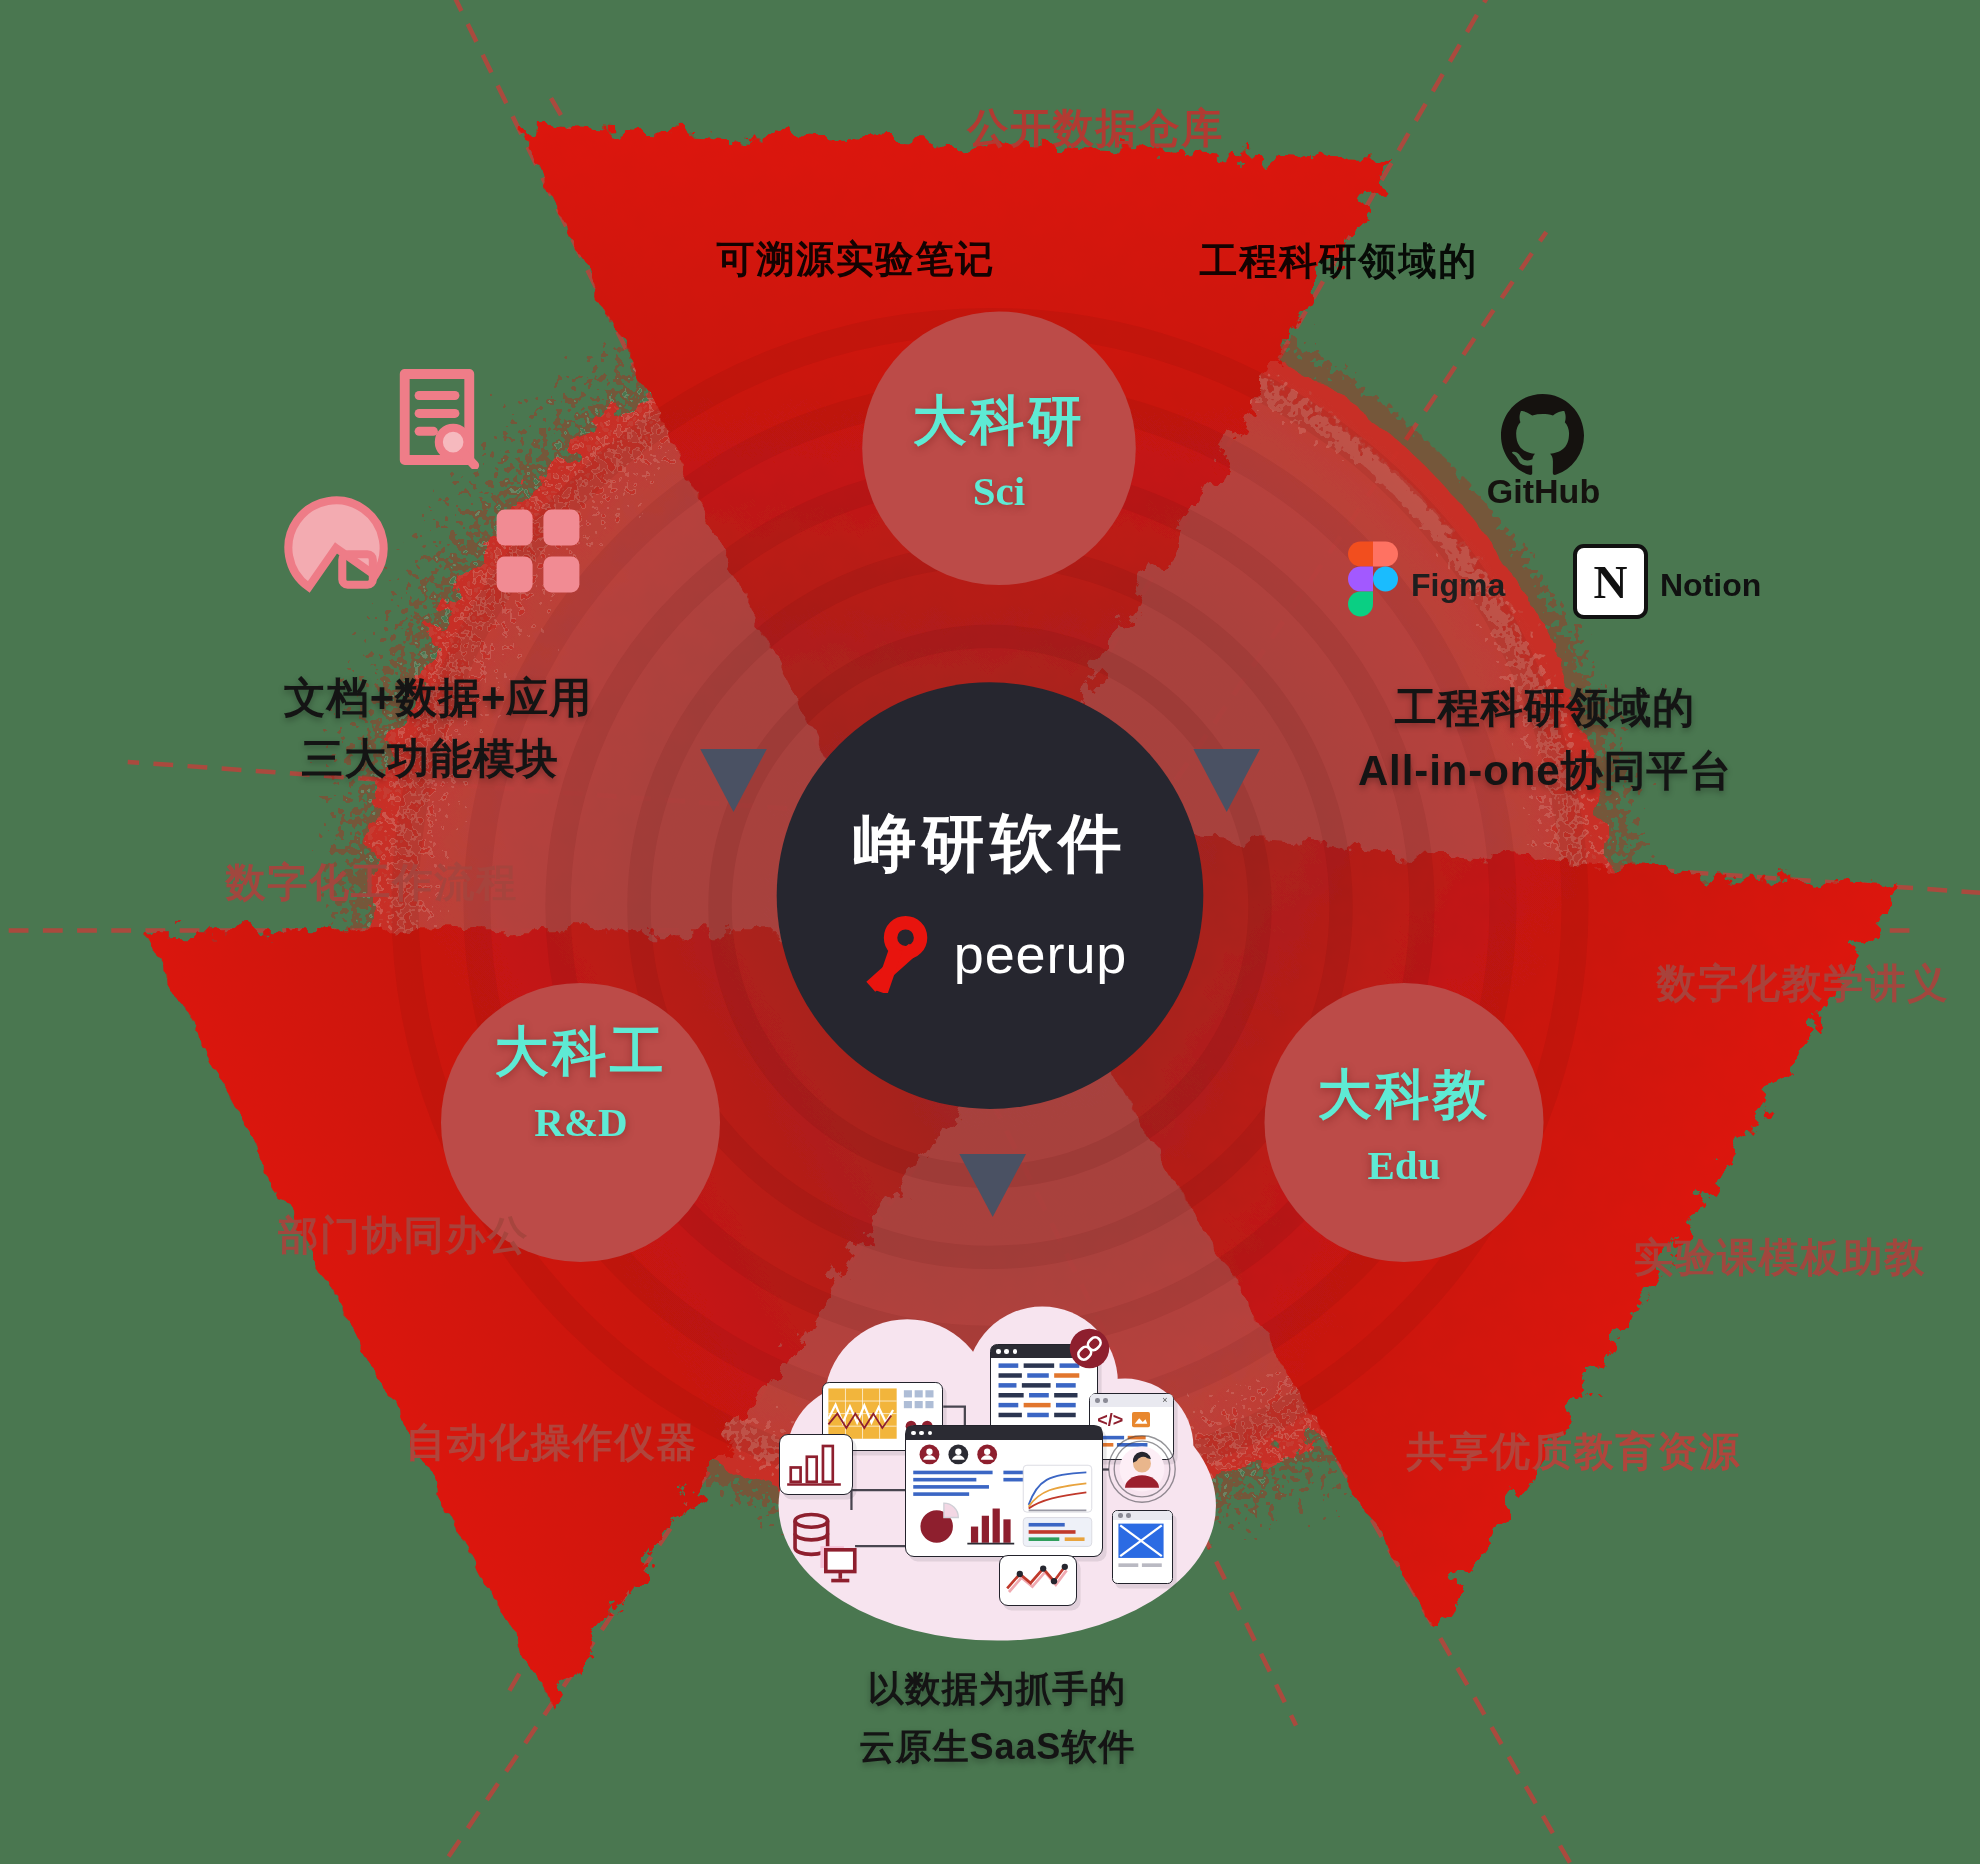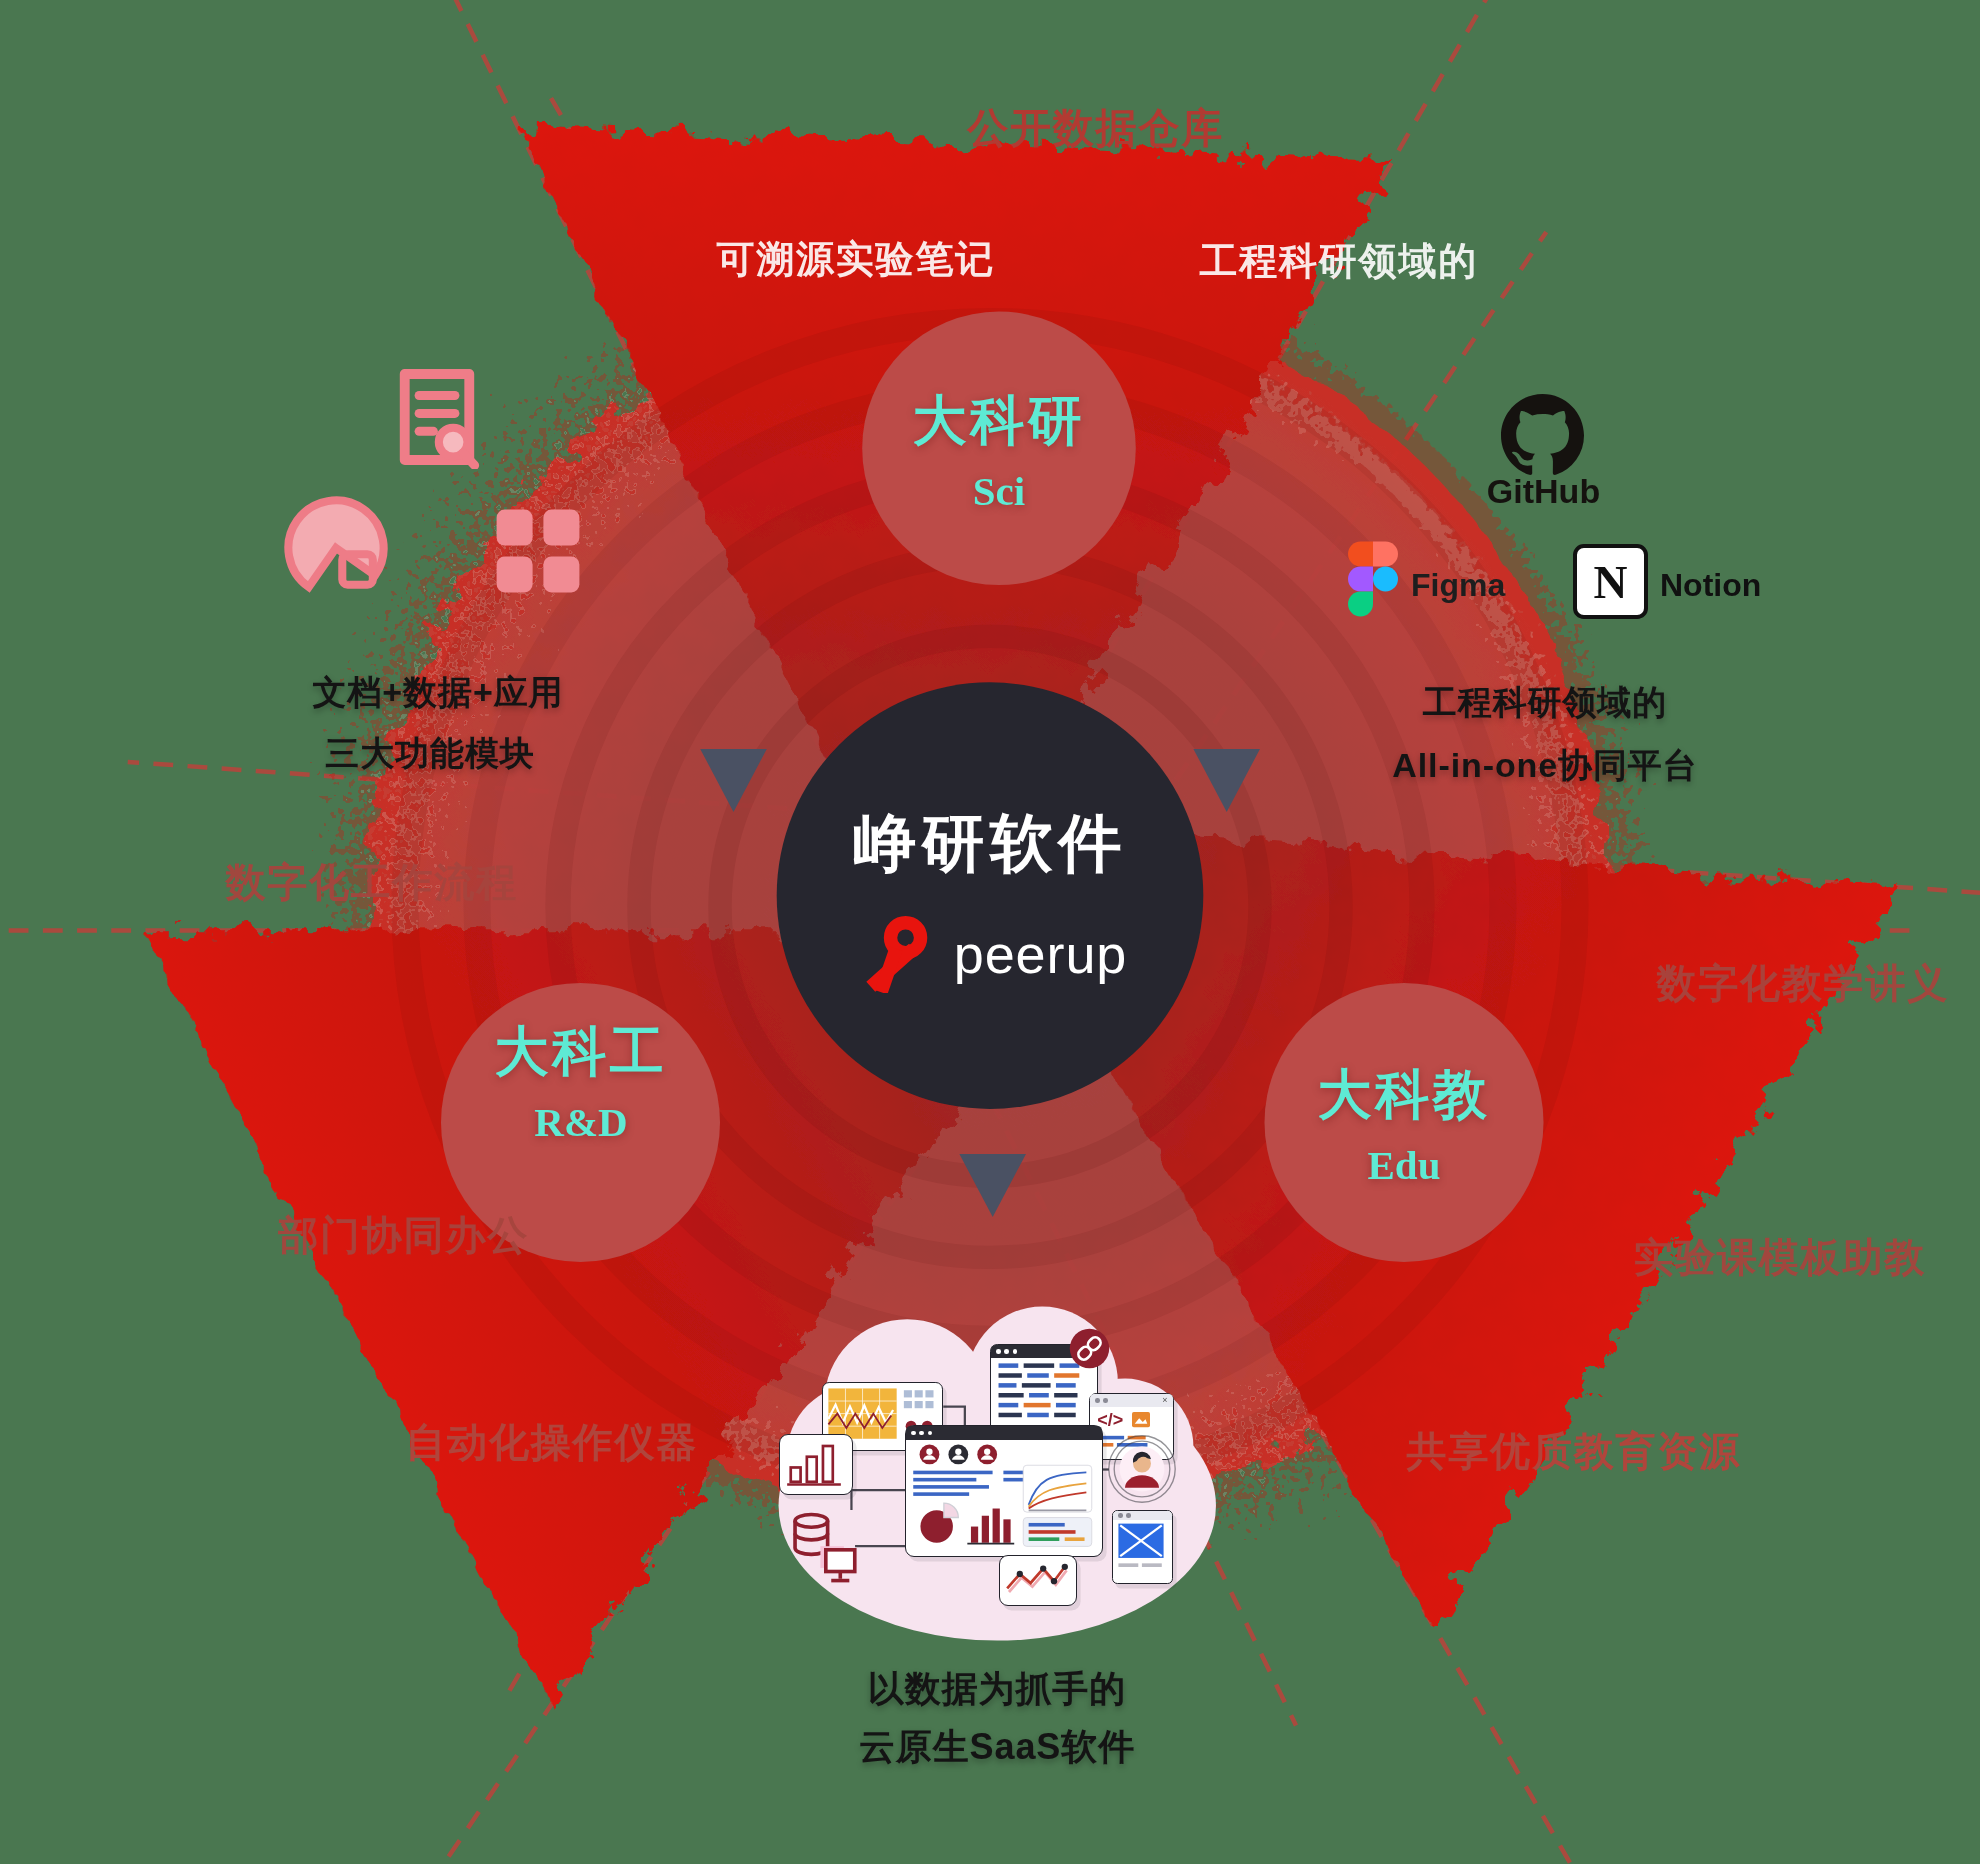--- a/index.html
+++ b/index.html
@@ -6,27 +6,27 @@
   body{width:1980px;height:1865px;overflow:hidden;position:relative;
        font-family:"Liberation Sans","DejaVu Sans",sans-serif;}
   .stage{position:absolute;inset:0;}
   .abs{position:absolute;}
   svg{display:block;}
 
   
   .lbl{position:absolute;width:468px;text-align:right;font-weight:700;
        letter-spacing:1.8px;white-space:nowrap;}
   .c-outer{color:#b23a32;font-size:41px;}
-  .c-rose{color:#ffffff;font-size:38px;opacity:.9;}
+  .c-rose{color:#000000;font-size:38px;opacity:.9;}
   .c-mid{color:#a6453e;font-size:40px;opacity:.95;}
   .c-outer2{color:#b0453c;font-size:40px;}
 
   
   .note{position:absolute;width:468px;text-align:center;color:#141414;
-        font-weight:700;font-size:34px;letter-spacing:0.9px;white-space:nowrap;
+        font-weight:700;font-size:42px;letter-spacing:0.9px;white-space:nowrap;
         text-shadow:0 2.7px 6.3px rgba(0,0,0,.28);}
 
   
   .node{position:absolute;width:288px;text-align:center;color:#5eead4;
         font-family:"Liberation Serif","DejaVu Serif",serif;
         text-shadow:0 1.8px 9px rgba(80,0,0,.35);}
   .node .t{font-size:54px;font-weight:700;letter-spacing:3.6px;}
   .node .s{font-size:41px;font-weight:700;margin-top:9px;}
 
   

